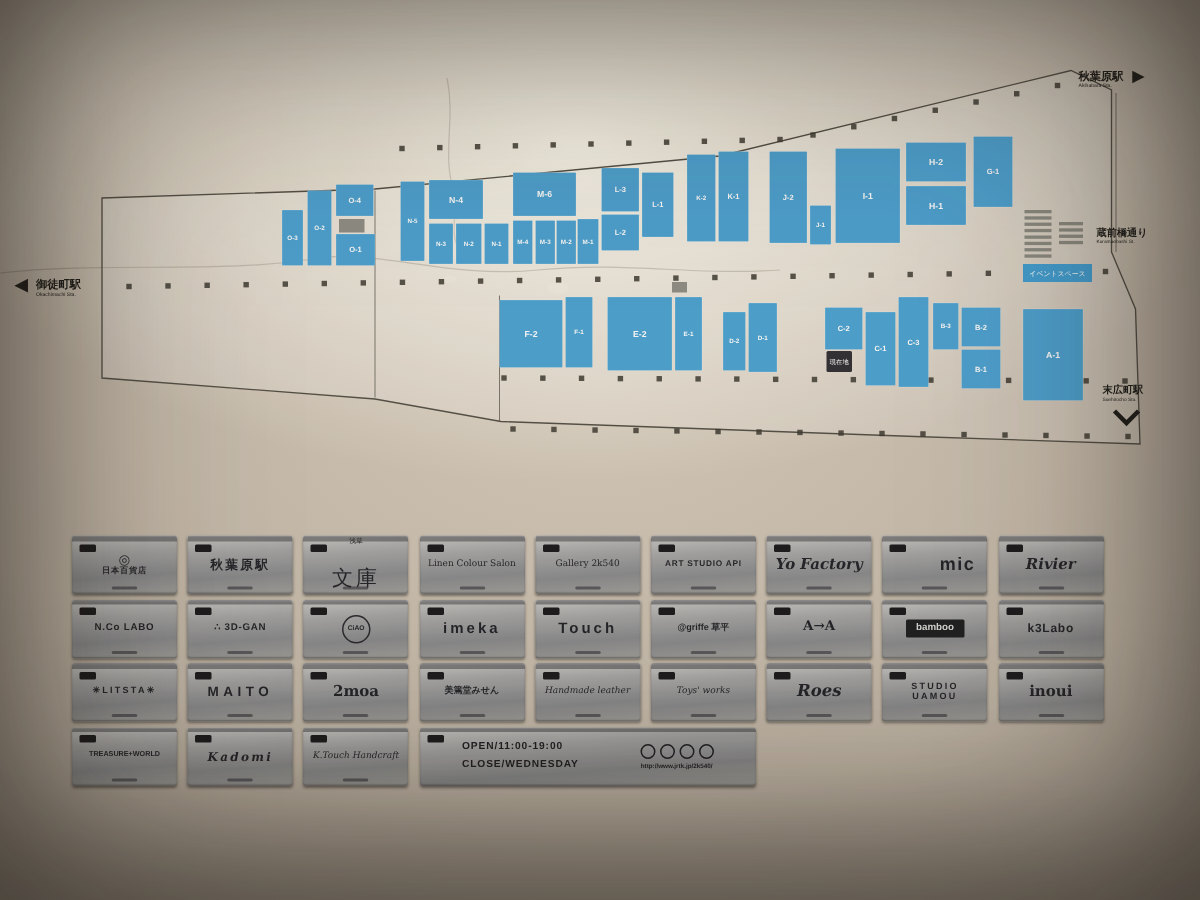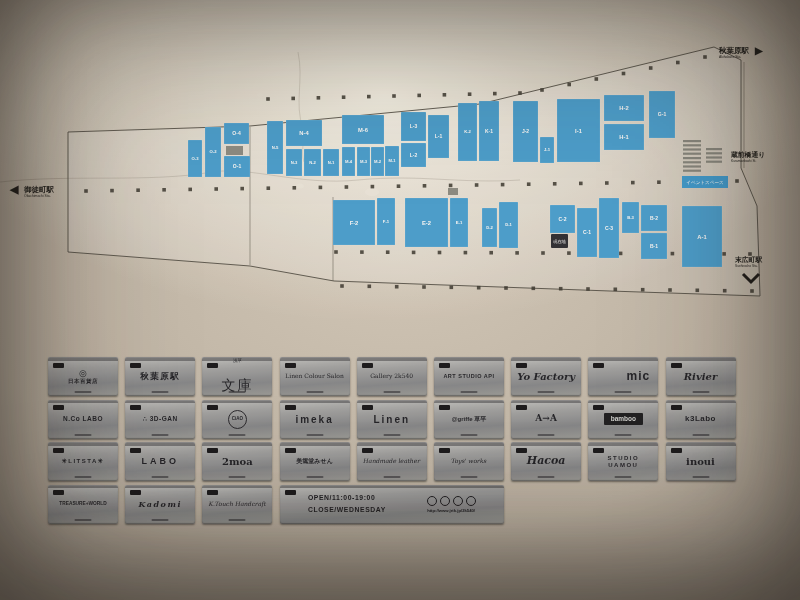--- a/index.html
+++ b/index.html
@@ -434,21 +434,21 @@
         <div class="logo c-circle">CiAO</div>
         <span class="caption"></span>
       </div>
       <div class="plate">
         <span class="badge"></span>
         <div class="logo c-sans-md-sp">imeka</div>
         <span class="caption"></span>
       </div>
       <div class="plate">
         <span class="badge"></span>
-        <div class="logo c-sans-md-sp">Linen</div>
+        <div class="logo c-sans-md-sp">Touch</div>
         <span class="caption"></span>
       </div>
       <div class="plate">
         <span class="badge"></span>
         <div class="logo c-mixed-sm">@griffe 草平</div>
         <span class="caption"></span>
       </div>
       <div class="plate">
         <span class="badge"></span>
         <div class="logo c-serif-md">A→A</div>
@@ -464,21 +464,21 @@
         <div class="logo c-bold-md">k3Labo</div>
         <span class="caption"></span>
       </div>
       <div class="plate">
         <span class="badge"></span>
         <div class="logo c-sans-sm-sp">✳LITSTA✳</div>
         <span class="caption"></span>
       </div>
       <div class="plate">
         <span class="badge"></span>
-        <div class="logo c-sans-lg-sp">LABO</div>
+        <div class="logo c-sans-lg-sp">MAITO</div>
         <span class="caption"></span>
       </div>
       <div class="plate">
         <span class="badge"></span>
         <div class="logo c-serif-lg">2moa</div>
         <span class="caption"></span>
       </div>
       <div class="plate">
         <span class="badge"></span>
         <div class="logo c-kanji-md">美篶堂みせん</div>
@@ -489,21 +489,21 @@
         <div class="logo c-script-sm">Handmade leather</div>
         <span class="caption"></span>
       </div>
       <div class="plate">
         <span class="badge"></span>
         <div class="logo c-script-sm">Toys' works</div>
         <span class="caption"></span>
       </div>
       <div class="plate">
         <span class="badge"></span>
-        <div class="logo c-script-lg">Hacoa</div>
+        <div class="logo c-script-lg">Roes</div>
         <span class="caption"></span>
       </div>
       <div class="plate">
         <span class="badge"></span>
         <div class="logo c-sans-sm-sp">STUDIO UAMOU</div>
         <span class="caption"></span>
       </div>
       <div class="plate">
         <span class="badge"></span>
         <div class="logo c-serif-lg">inoui</div>

